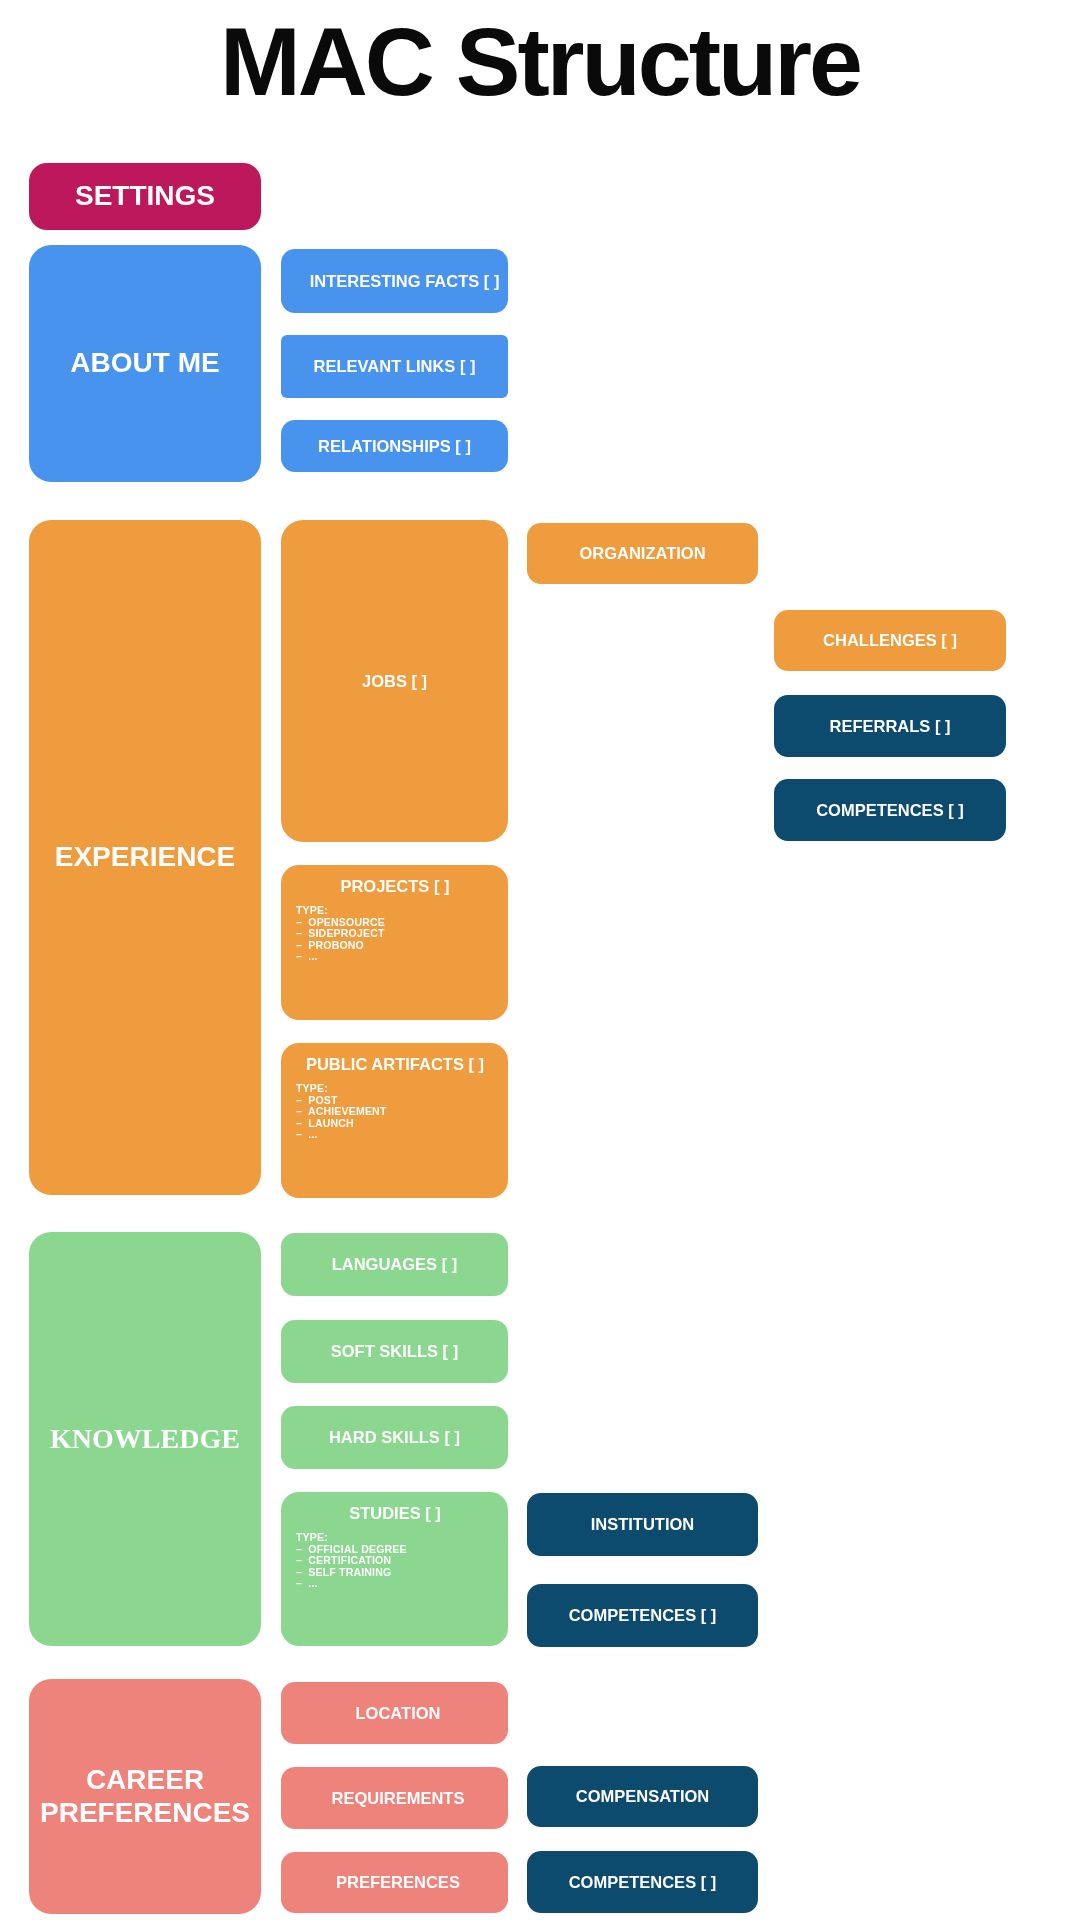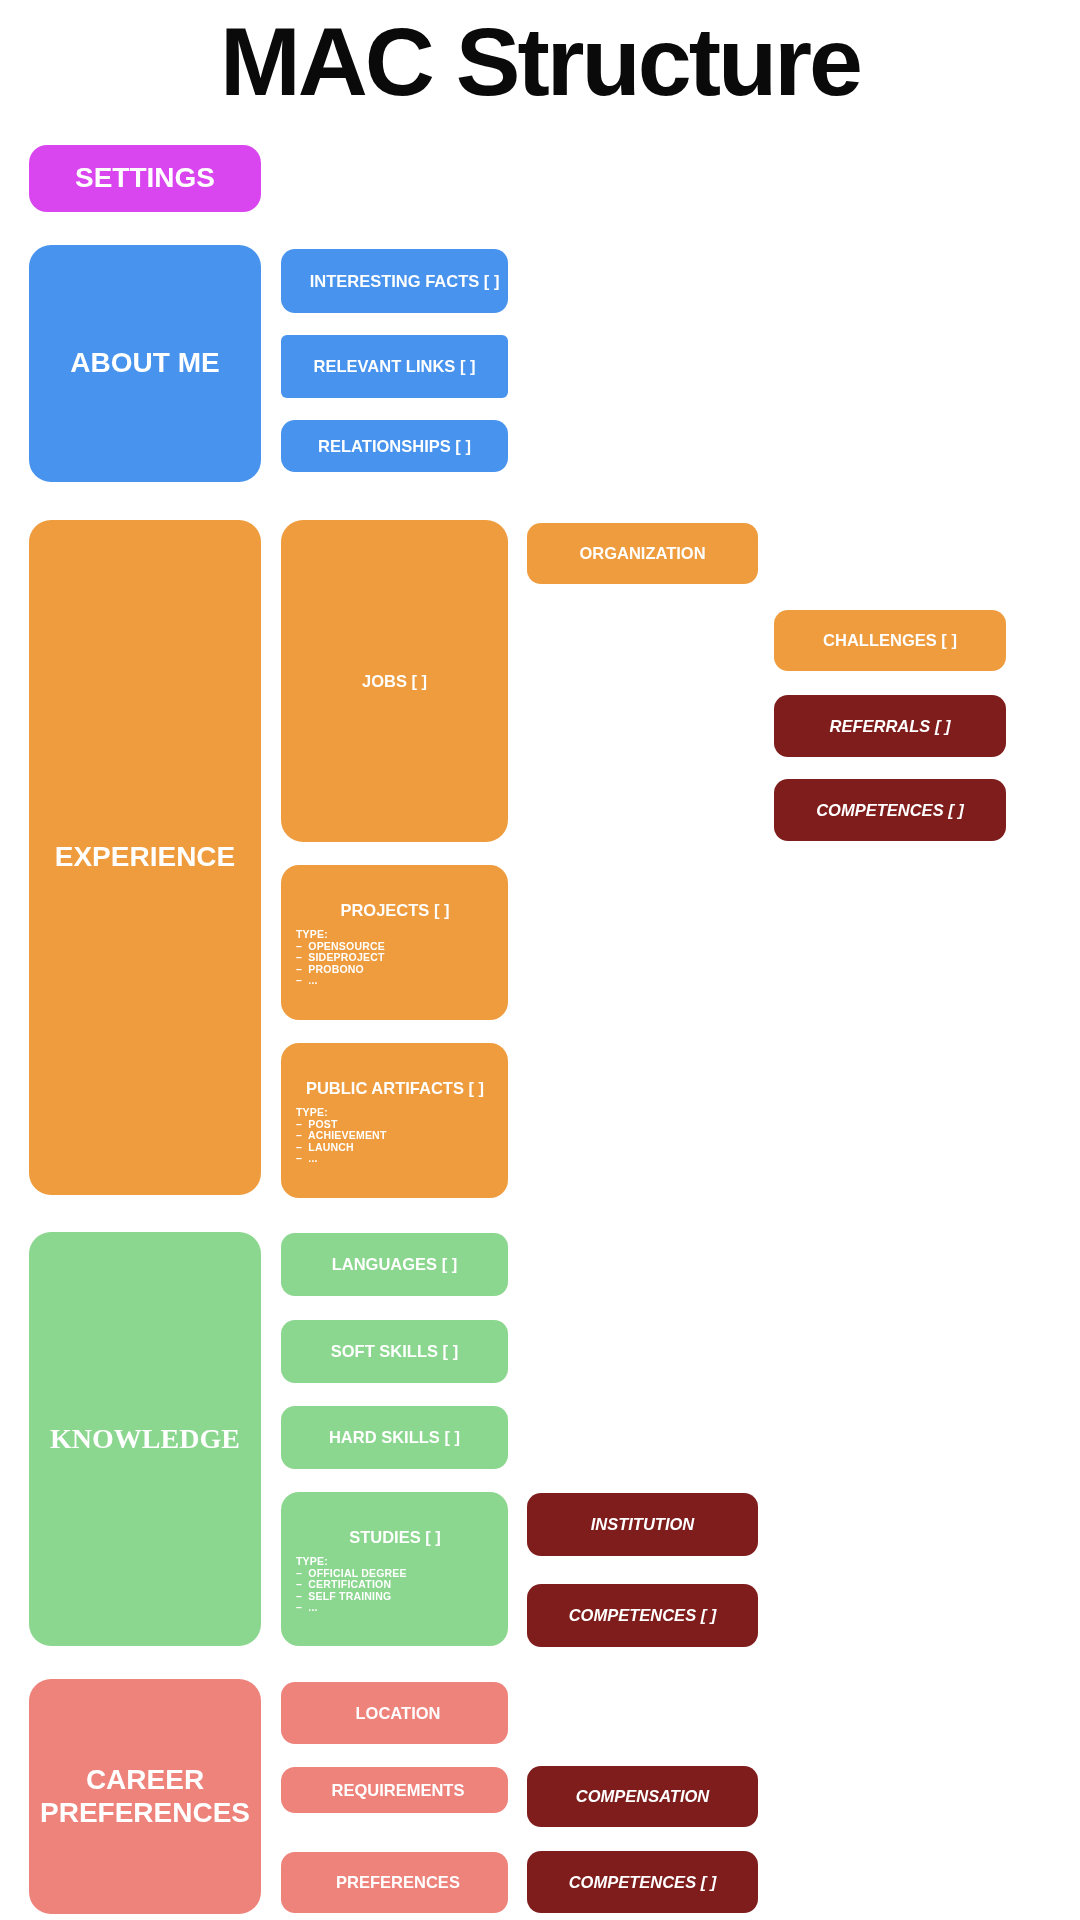--- a/index.html
+++ b/index.html
@@ -11,38 +11,38 @@
     position: absolute; top: 6px; left: 0; width: 100%;
     text-align: center; font-size: 97px; font-weight: 700;
     letter-spacing: -3px; color: #0a0a0a;
   }
 
   .b {
     position: absolute; display: flex; align-items: center; justify-content: center;
     color: #ffffff; font-weight: 700; text-align: center;
     border-radius: 14px; line-height: 1.15;
   }
-  .purple { background: #d946ef; }
+  .purple { background: #be185d; margin-top: 18px; }
   .blue   { background: #4793ed; }
   .orange { background: #ee9c3d; }
   .green  { background: #8bd78f; }
   .salmon { background: #ee837c; padding-left: 7px; }
-  .gray   { background: #7f1d1d; font-style: italic; }
+  .gray   { background: #0c4a6e; }
 
   .lbl-big   { font-size: 28px; }
   .lbl-small { font-size: 16.5px; }
   .big   { border-radius: 22px; }
   .small { border-radius: 14px; }
 
   .typeblock {
     border-radius: 18px;
     flex-direction: column; justify-content: flex-start; align-items: stretch;
     padding: 12px 14px 0 15px;
   }
-  .typeblock .blk-title { font-size: 16.5px; text-align: center; margin-top: 24px; }
+  .typeblock .blk-title { font-size: 16.5px; text-align: center; }
   .type-list { margin-top: 9px; text-align: left; }
   .type-heading, .type-item {
     font-size: 10.5px; line-height: 11.6px; letter-spacing: 0.2px;
     white-space: pre-wrap; font-weight: 700;
   }
 
   
   .p-settings      { left: 29px;  top: 145px;  width: 232px; height: 67px;  border-radius: 18px; }
   .p-about         { left: 29px;  top: 245px;  width: 232px; height: 237px; }
   .p-about-facts   { left: 281px; top: 249px;  width: 227px; height: 64px; padding-left: 20px; }
@@ -59,21 +59,21 @@
   .p-artifacts     { left: 281px; top: 1043px; width: 227px; height: 155px; }
   .p-knowledge     { left: 29px;  top: 1232px; width: 232px; height: 414px; font-family: Liberation Serif, serif; }
   .p-languages     { left: 281px; top: 1233px; width: 227px; height: 63px; }
   .p-soft          { left: 281px; top: 1320px; width: 227px; height: 63px; }
   .p-hard          { left: 281px; top: 1406px; width: 227px; height: 63px; }
   .p-studies       { left: 281px; top: 1492px; width: 227px; height: 154px; }
   .p-institution   { left: 527px; top: 1493px; width: 231px; height: 63px; }
   .p-kn-comp       { left: 527px; top: 1584px; width: 231px; height: 63px; }
   .p-career        { left: 29px;  top: 1679px; width: 232px; height: 235px; padding: 0 12px; }
   .p-location      { left: 281px; top: 1682px; width: 227px; height: 62px; }
-  .p-requirements  { left: 281px; top: 1767px; width: 227px; height: 46px; }
+  .p-requirements  { left: 281px; top: 1767px; width: 227px; height: 62px; }
   .p-compensation  { left: 527px; top: 1766px; width: 231px; height: 61px; }
   .p-preferences   { left: 281px; top: 1852px; width: 227px; height: 61px; }
   .p-career-comp   { left: 527px; top: 1851px; width: 231px; height: 62px; }
 </style>
 </head>
 <body>
 
 <div class="canvas">
 
   <h1 class="title">MAC Structure</h1>

